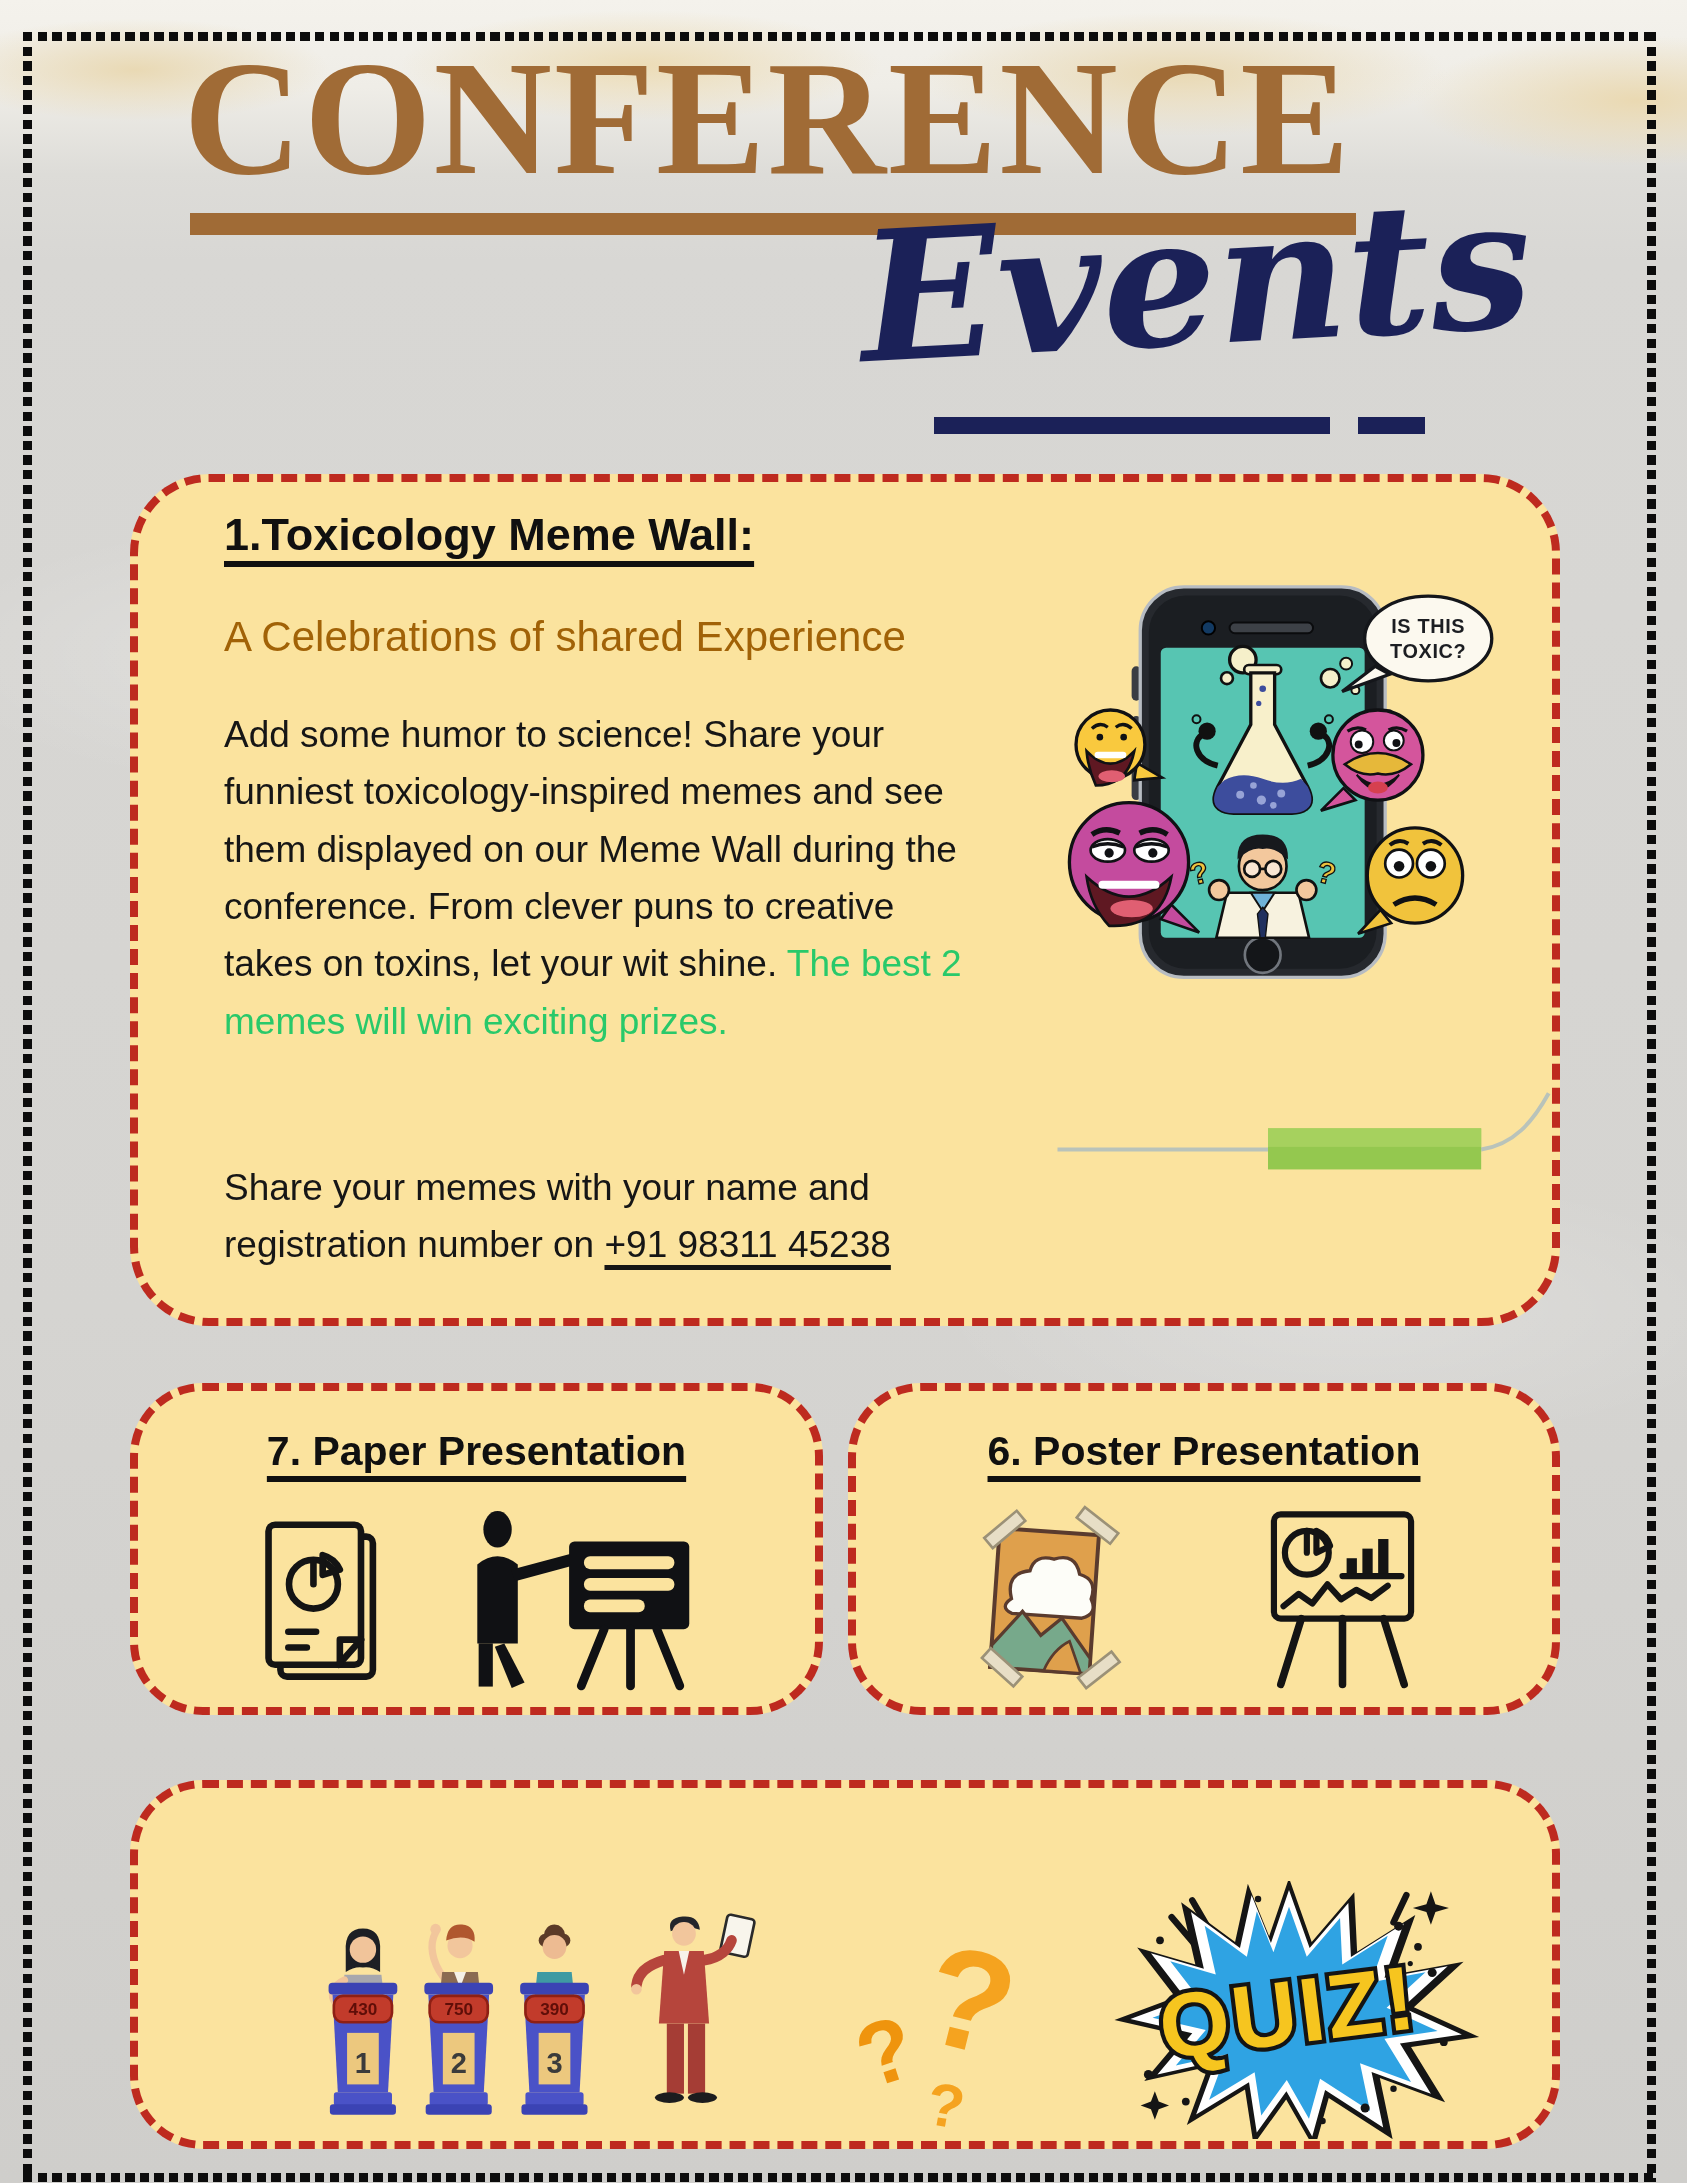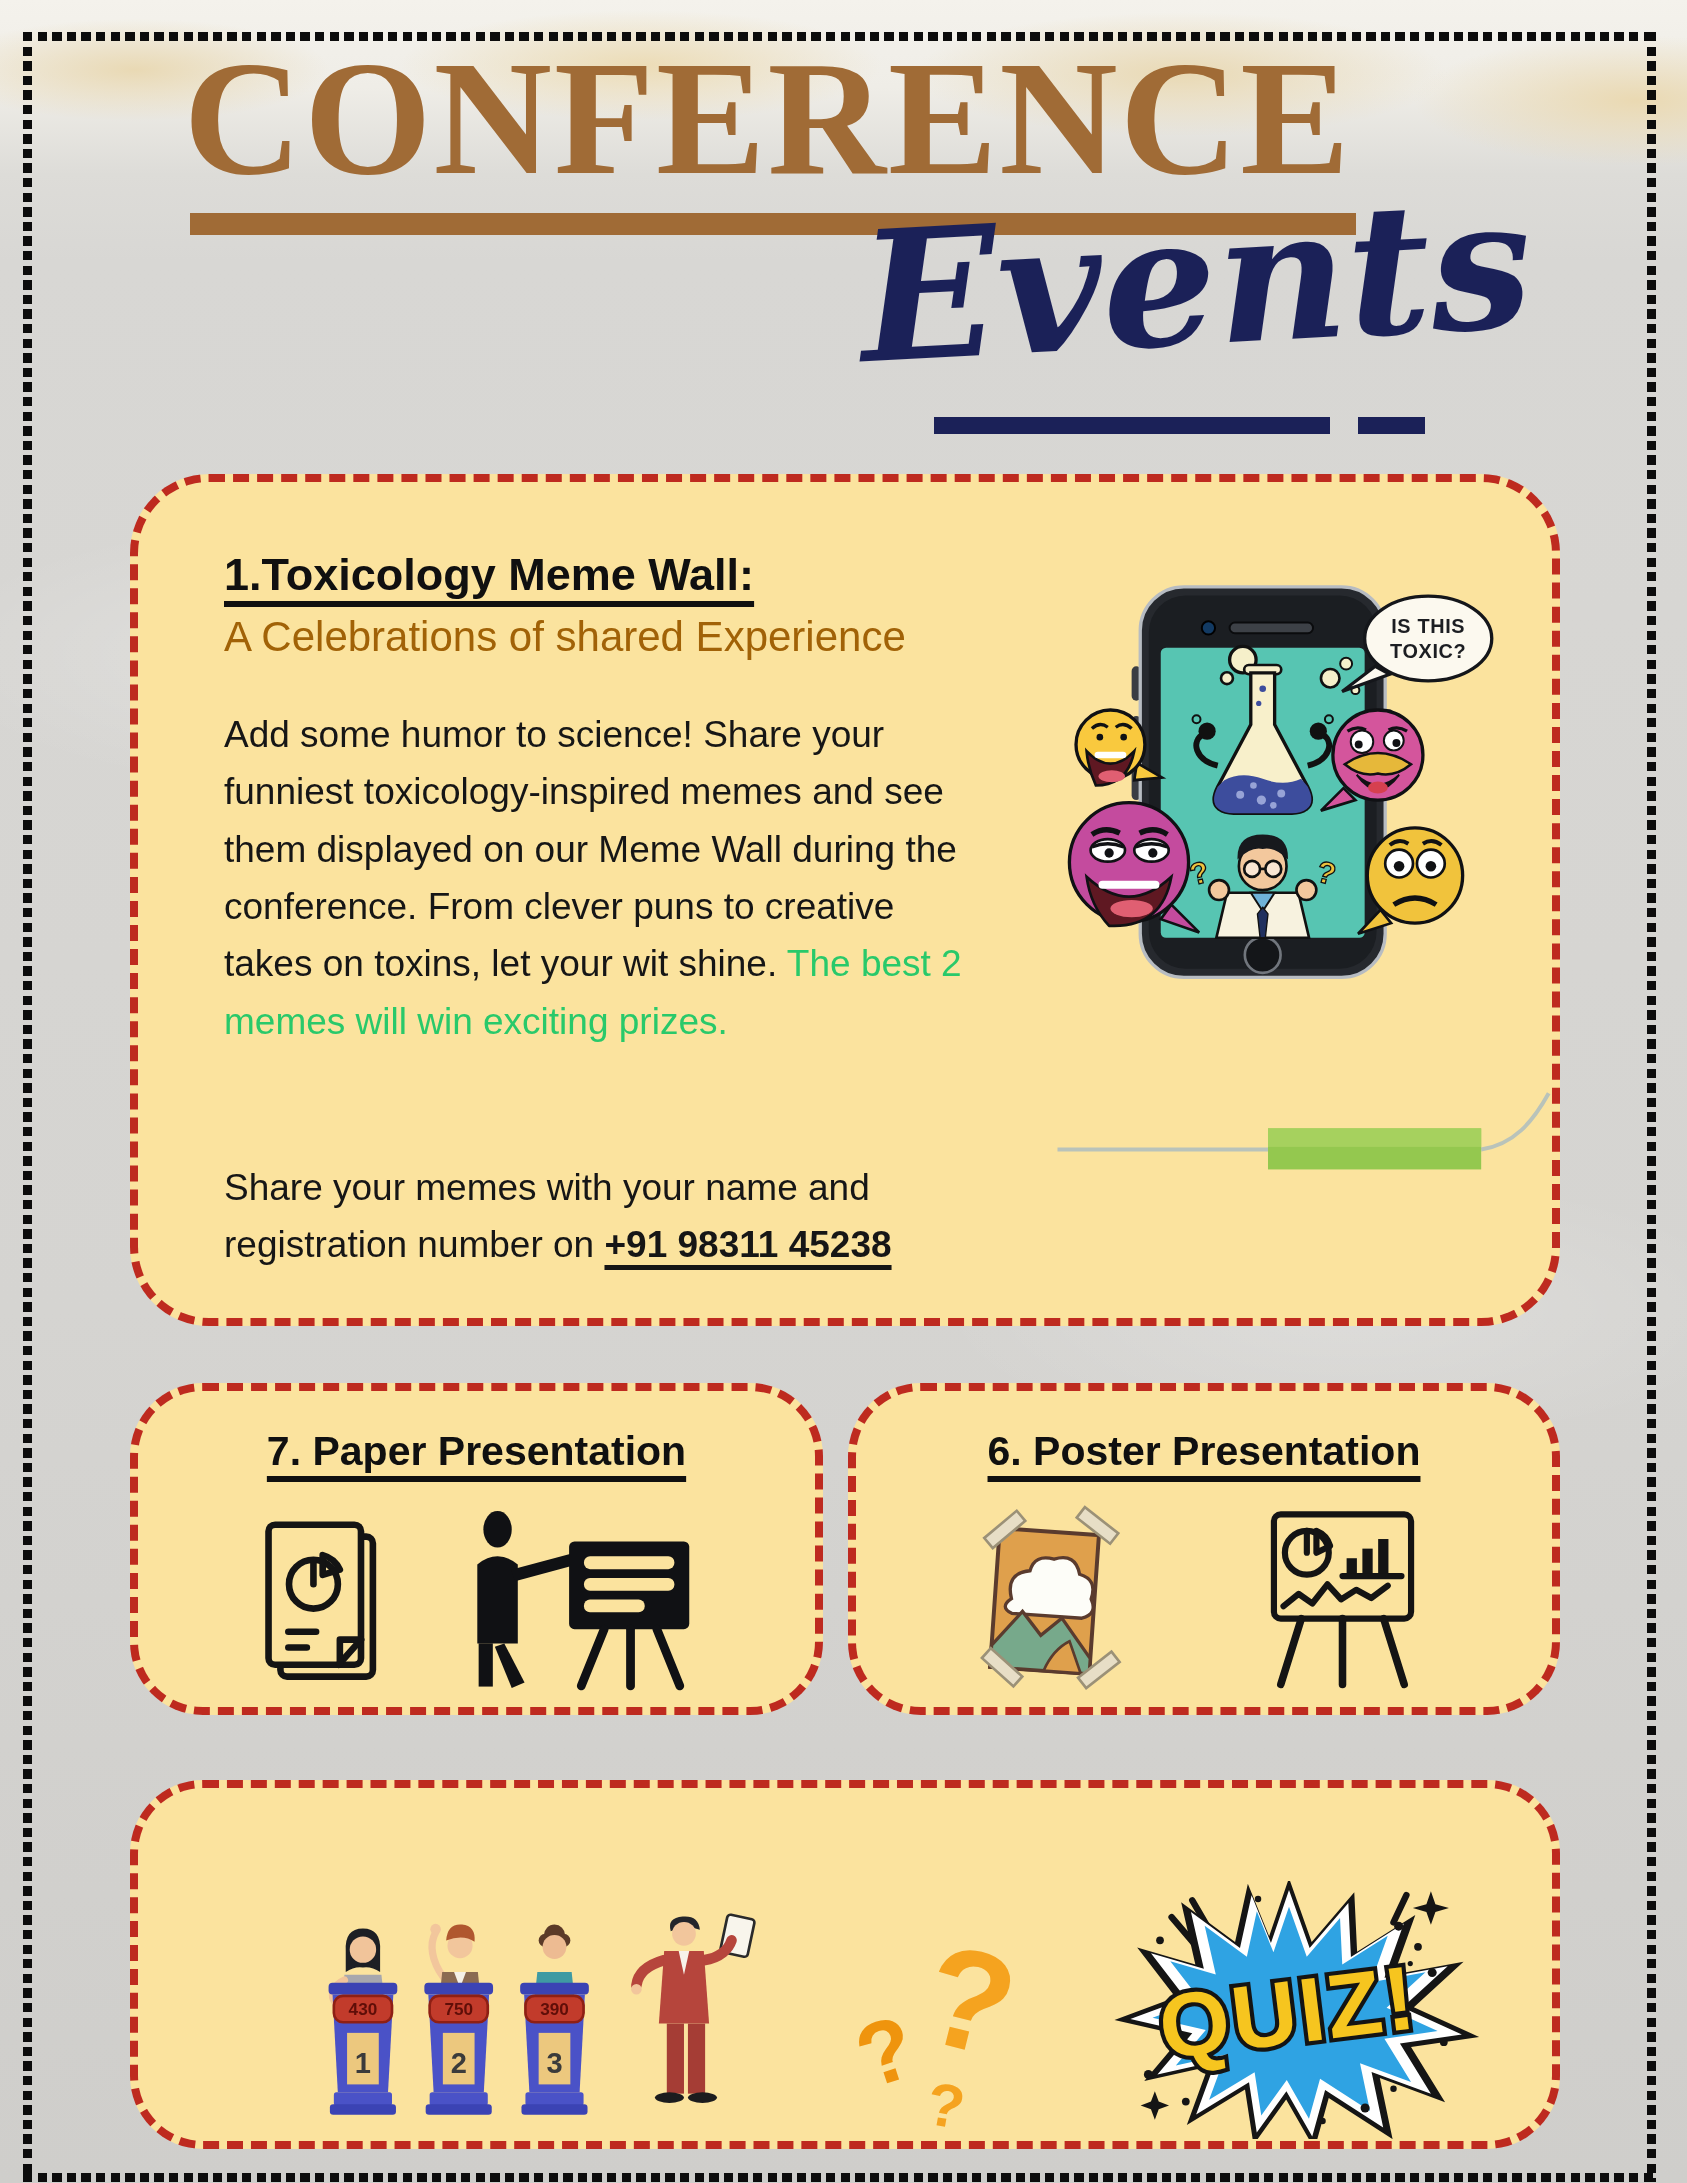--- a/index.html
+++ b/index.html
@@ -39,21 +39,21 @@
   }
   .box-heading{
     font-weight:700;color:#101010;white-space:nowrap;
     text-decoration:underline;text-decoration-thickness:6px;text-underline-offset:10.6px;
   }
   .centered{width:100%;text-align:center;}
   .sub-heading{font-size:42px;color:#a16207;white-space:nowrap;}
   .body-text{font-size:37px;line-height:1.55;color:#161616;}
   .green{color:#29c96a;}
   .phone-number{
-    text-decoration:underline;text-decoration-thickness:4.6px;text-underline-offset:8px;white-space:nowrap;font-weight:bold;
+    text-decoration:underline;text-decoration-thickness:4.6px;text-underline-offset:8px;white-space:nowrap;
   }
   svg{display:block;}
   svg text{font-family:"Liberation Sans",sans-serif;}
 </style>
 </head>
 <body>
 
 <div id="poster">
 
   <div class="abs border-h" style="left:23px;top:32px;width:1634px;"></div>
@@ -61,21 +61,21 @@
   <div class="abs border-v" style="left:23px;top:32px;height:2150px;"></div>
   <div class="abs border-v" style="left:1647px;top:32px;height:2150px;"></div>
 
   <div class="abs main-title">CONFERENCE</div>
   <div class="abs title-underline"></div>
   <div class="abs script-title">Events</div>
   <div class="abs script-underline" style="left:934px;width:396px;"></div>
   <div class="abs script-underline" style="left:1358px;width:67px;"></div>
 
   <div class="abs event-box" style="left:130px;top:474px;width:1430px;height:852px;">
-    <div class="abs box-heading" style="left:86px;top:26.5px;font-size:45px;margin-top:40px;">1.Toxicology Meme Wall:</div>
+    <div class="abs box-heading" style="left:86px;top:26.5px;font-size:45px;">1.Toxicology Meme Wall:</div>
     <div class="abs sub-heading" style="left:86px;top:131px;">A Celebrations of shared Experience</div>
     <div class="abs body-text" style="left:86px;top:212px;width:741px;margin-top:12px;">
       <span>Add some humor to science! Share your funniest toxicology-inspired memes and see them displayed on our Meme Wall during the conference. From clever puns to creative takes on toxins, let your wit shine.</span>
       <span class="green">The best 2 memes will win exciting prizes.</span>
     </div>
     <div class="abs body-text" style="left:86px;top:677px;width:774px;">
       <span>Share your memes with your name and registration number on</span>
       <span class="phone-number">+91 98311 45238</span>
     </div>
 

